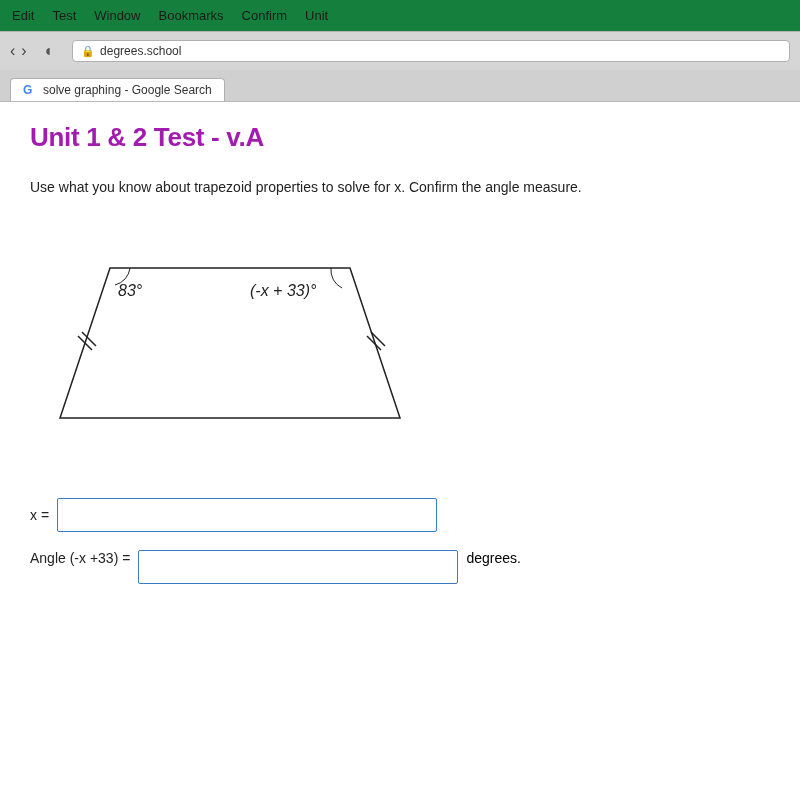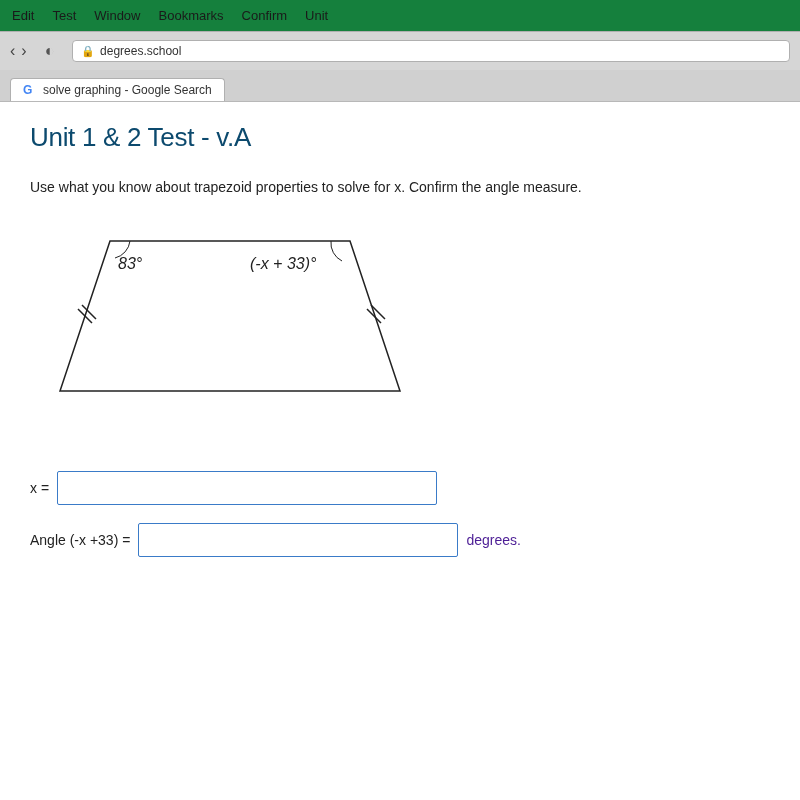--- a/index.html
+++ b/index.html
@@ -111,30 +111,30 @@
     
     .page-content {
       background: white;
       width: 100%;
       padding: 20px 30px 30px 30px;
       min-height: calc(800px - 98px);
     }
 
     .page-title {
       font-size: 26px;
-      font-weight: 400;
-      color: #0c4a6e;
+      font-weight: 700;
+      color: #a21caf;
       margin-bottom: 24px;
       letter-spacing: -0.3px;
     }
 
     .question-text {
       font-size: 14px;
       color: #222;
-      margin-bottom: 13px;
+      margin-bottom: 40px;
       line-height: 1.5;
     }
 
     
     .diagram-container {
       margin: 10px 0 30px 10px;
       position: relative;
       width: 380px;
       height: 230px;
       font-style: italic;
@@ -165,26 +165,26 @@
       padding: 6px 10px;
       font-size: 14px;
       color: #222;
       outline: none;
       width: 380px;
       height: 34px;
     }
 
     .degrees-label {
       font-size: 14px;
-      color: #4c1d95;
+      color: #000000;
     }
 
     .angle-row {
       display: flex;
-      align-items: center;
+      align-items: flex-start;
       gap: 8px;
     }
   </style>
 </head>
 <body>
 
 <div class="browser-chrome">
 
   <div class="menu-bar">
     <span class="menu-item">Edit</span>

